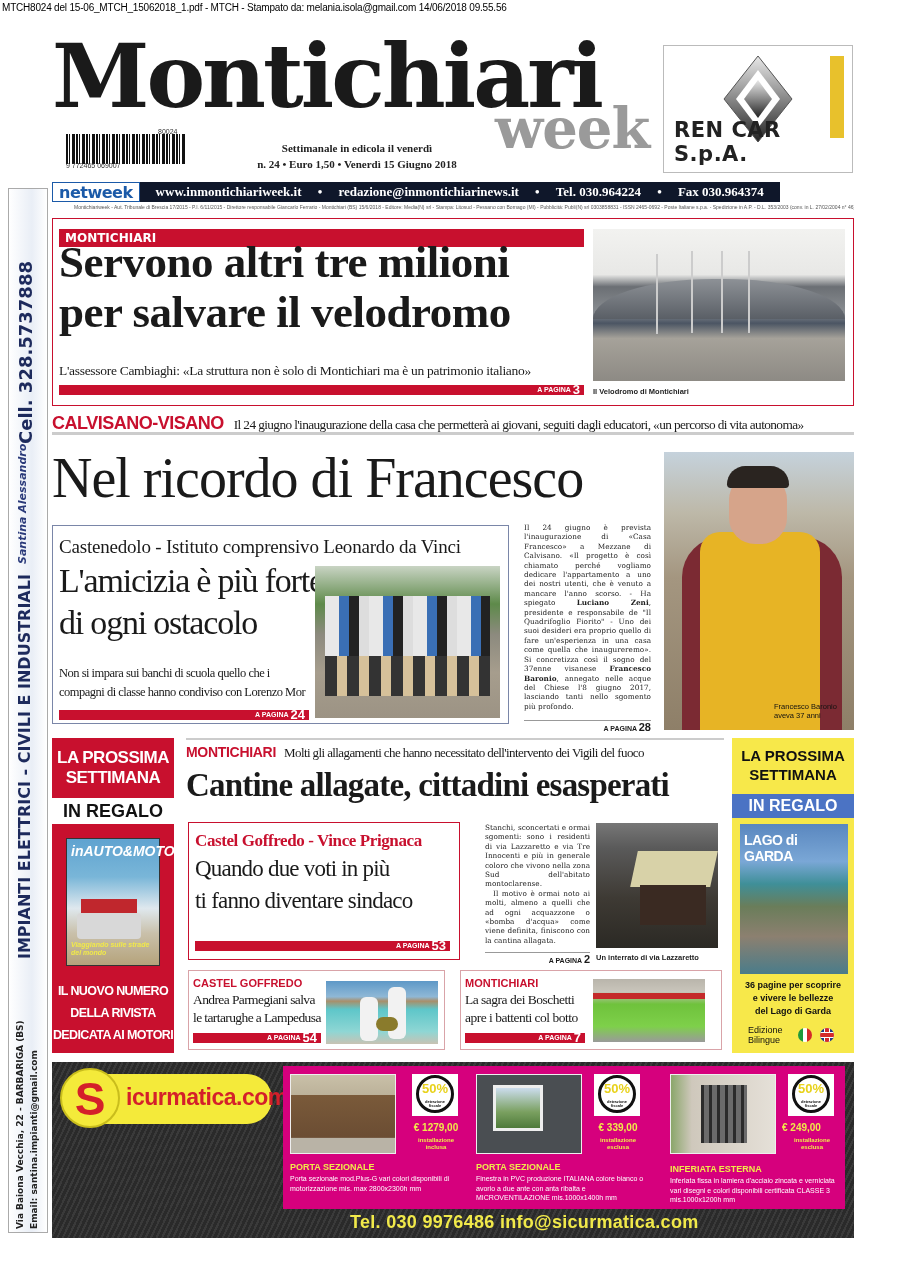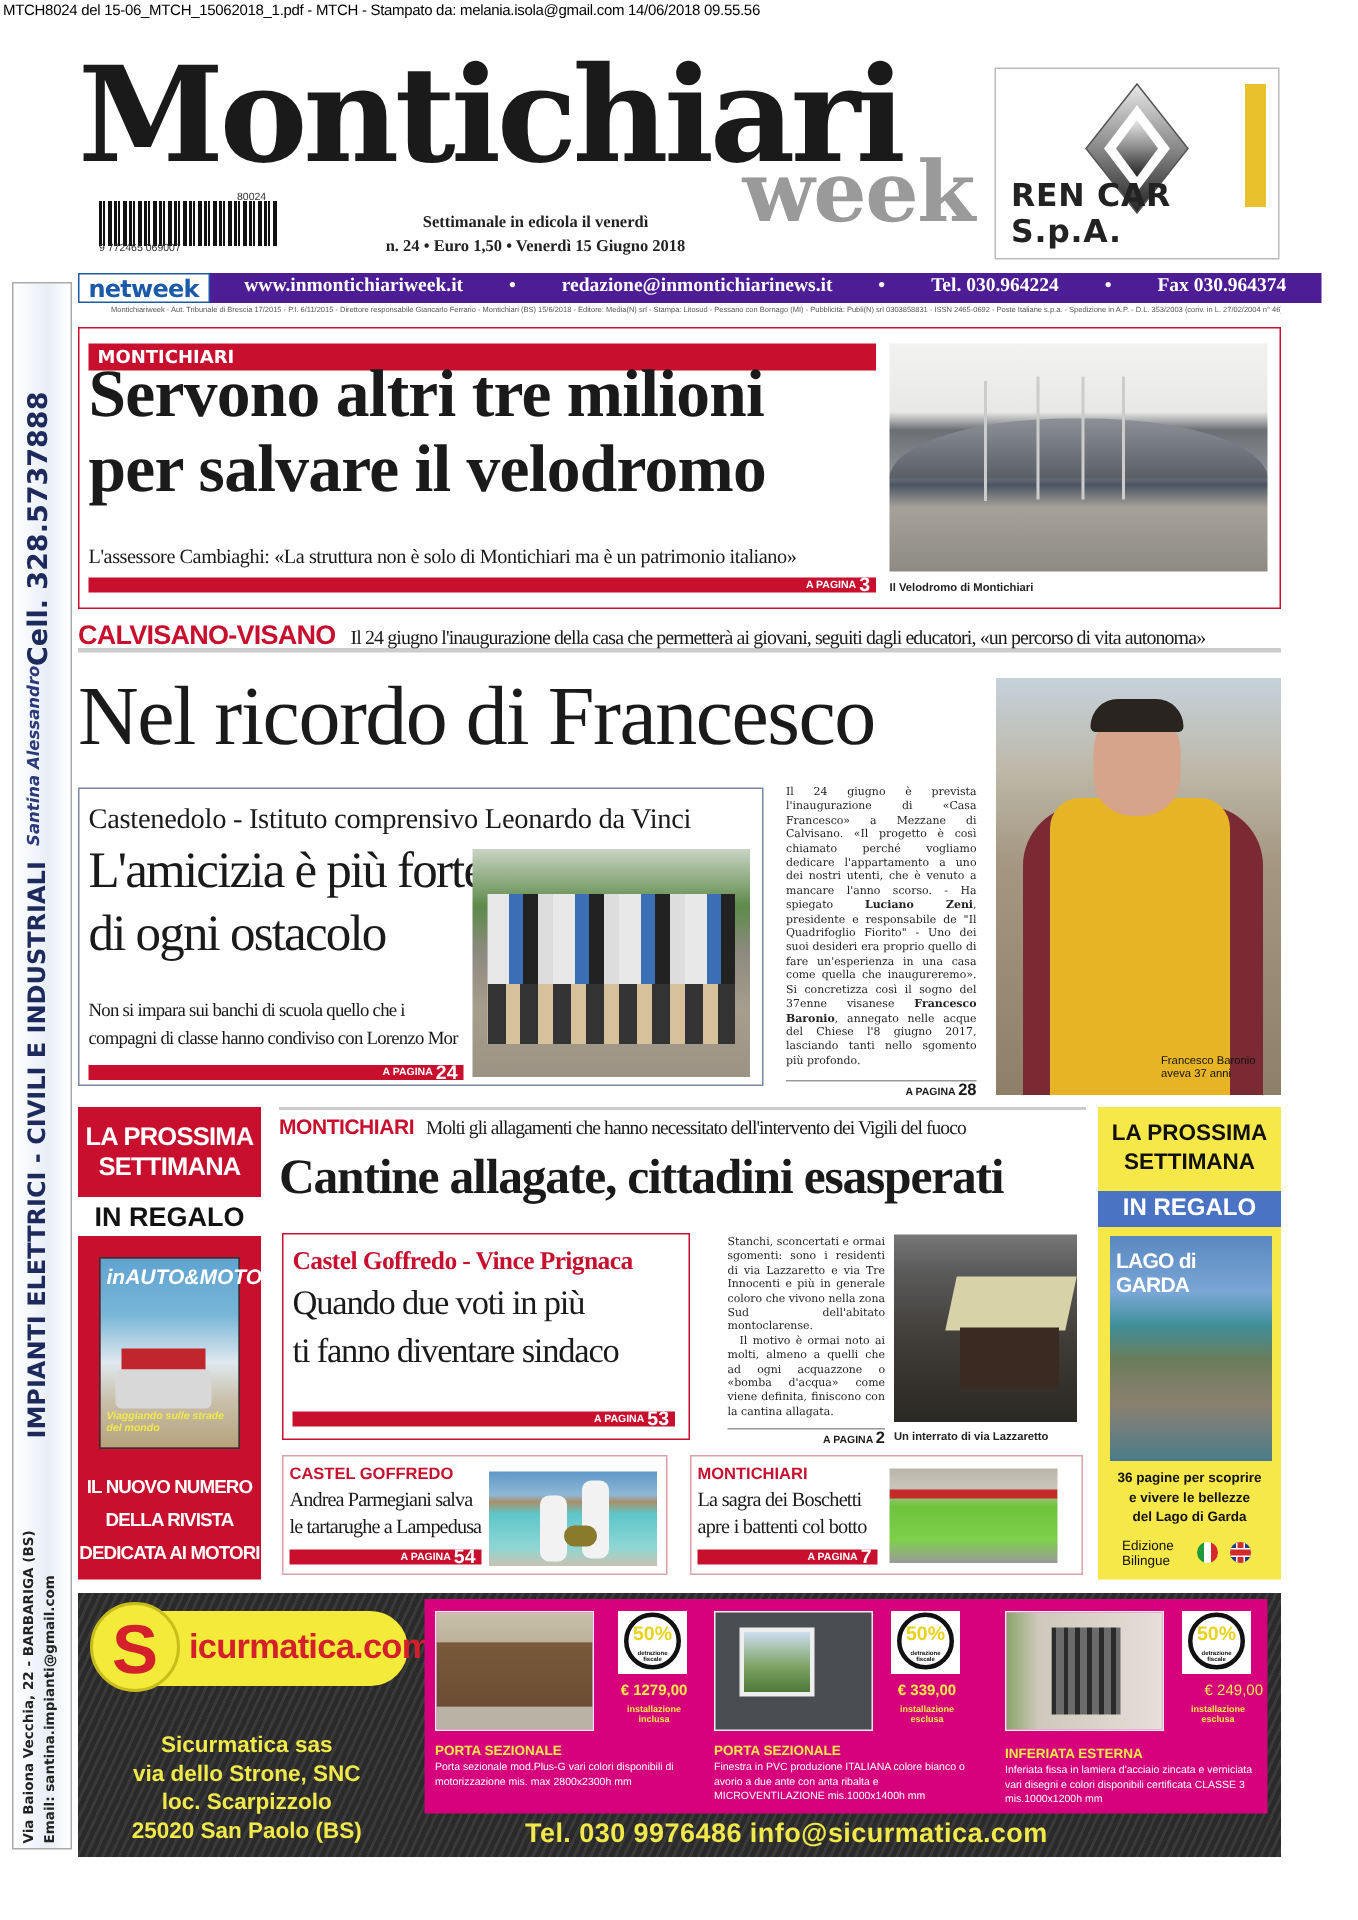--- a/index.html
+++ b/index.html
@@ -13,21 +13,21 @@
 .masthead-title{left:52px;top:32px;font-family:"DejaVu Serif",serif;font-weight:bold;font-size:88px;letter-spacing:-3px;color:#1a1a1a;line-height:1}
 .masthead-week{left:495px;top:100px;font-family:"DejaVu Serif",serif;font-weight:bold;font-size:56px;color:#9a9a9a;line-height:1;letter-spacing:-1px}
 .barcode{left:66px;top:134px;width:120px;height:30px;background:repeating-linear-gradient(90deg,#111 0 2px,#fff 2px 3px,#111 3px 4px,#fff 4px 6px,#111 6px 9px,#fff 9px 10px)}
 .barcode-num{left:66px;top:162px;font-size:7px;font-family:"Liberation Sans",sans-serif;color:#333}
 .barcode-issue{left:158px;top:128px;font-size:7px;font-family:"Liberation Sans",sans-serif;color:#333}
 .tagline{left:222px;top:140px;width:270px;text-align:center;font-size:11px;font-weight:bold;line-height:16px;color:#222}
 .ad-rencar{left:663px;top:45px;width:190px;height:128px;border:1px solid #bbb;background:#fff}
 .ad-rencar .yellow{position:absolute;right:8px;top:10px;width:14px;height:82px;background:#e8c12c}
 .ad-rencar .logo{position:absolute;left:58px;top:8px}
 .ad-rencar .name{position:absolute;left:10px;bottom:6px;font-family:"DejaVu Sans",sans-serif;font-weight:bold;font-size:21px;color:#222;letter-spacing:0.5px}
-.netbar{left:52px;top:182px;width:829px;height:20px;background:#4c1d95;display:flex;align-items:flex-start}
+.netbar{left:52px;top:182px;width:728px;height:20px;background:#0f172a;display:flex;align-items:center}
 .netbar .logo{background:#fff;color:#1b5aa8;font-family:"DejaVu Sans",sans-serif;font-weight:bold;font-size:16px;padding:0 6px;height:20px;line-height:20px;border:1px solid #1b5aa8;letter-spacing:-0.5px}
 .netbar .info{flex:1;display:flex;justify-content:space-around;color:#fff;font-weight:bold;font-size:13px;padding:0 8px}
 .imprint{left:74px;top:204px;width:780px;font-size:5px;font-family:"Liberation Sans",sans-serif;color:#555;white-space:nowrap;overflow:hidden}
 .sidebar-ad{left:8px;top:188px;width:40px;height:1045px;border:1px solid #aaa;background:linear-gradient(90deg,#fff 0,#e9eef6 60%,#fff 100%)}
 .vert{position:absolute;transform-origin:left top;transform:rotate(-90deg);white-space:nowrap;font-family:"DejaVu Sans",sans-serif;font-weight:bold;color:#1d2a5c}
 .box{border:1.5px solid #c8102e}
 .kicker{background:#c8102e;color:#fff;font-family:"DejaVu Sans",sans-serif;font-weight:bold;font-size:12px;padding:2px 6px;letter-spacing:0}
 .apagina{height:10px;background:#c8102e;color:#fff;font-family:"Liberation Sans",sans-serif;font-weight:bold;font-size:7px;text-align:right;padding-right:4px;line-height:10px}
 .apagina b{font-size:13px;vertical-align:middle;line-height:10px;margin-left:2px}
 .photo{position:absolute;overflow:hidden}
@@ -240,26 +240,20 @@
     <div style="position:absolute;left:5px;top:0;width:4px;height:14px;background:#d42a2a;box-shadow:0 0 0 1px #fff"></div>
     <div style="position:absolute;left:0;top:5px;width:14px;height:4px;background:#d42a2a;box-shadow:0 0 0 1px #fff"></div>
   </div>
 </div>
 
 <div class="abs" style="left:52px;top:1062px;width:802px;height:176px;background:repeating-linear-gradient(115deg,#2a2a2a 0 3px,#3a3a3a 3px 5px);">
   <div class="abs" style="left:10px;top:12px;width:210px;height:50px;background:#f4ea3a;border-radius:25px;">
     <div class="sans" style="position:absolute;left:-2px;top:-6px;width:60px;height:60px;border-radius:50%;background:#f4ea3a;border:2px solid #c9bd1c;text-align:center;font-weight:bold;font-size:46px;line-height:58px;color:#d4202a;">S</div>
     <div class="sans" style="position:absolute;left:64px;top:10px;font-size:23px;font-weight:bold;color:#d4202a;letter-spacing:-0.5px;">icurmatica.com</div>
   </div>
-  <div class="abs sans ylw" style="left:0;top:92px;width:225px;text-align:center;font-weight:bold;font-size:15px;line-height:19px;">
-    <div>Sicurmatica sas</div>
-    <div>via dello Strone, SNC</div>
-    <div>loc. Scarpizzolo</div>
-    <div>25020 San Paolo (BS)</div>
-  </div>
   <div class="abs pink" style="left:231px;top:4px;width:562px;height:143px;"></div>
 
   <div class="abs" style="left:236px;top:10px;width:186px;height:135px;">
     <div class="abs" style="left:2px;top:2px;width:106px;height:80px;border:1px solid #eee;background:linear-gradient(180deg,#c9c0a8 0,#bcb29a 25%,#7a5a3a 26%,#6b4d33 80%,#b9b3a6 81%);"></div>
     <div class="abs" style="left:124px;top:2px;width:46px;height:42px;background:#fff;">
       <div class="sans" style="position:absolute;left:4px;top:1px;width:38px;height:38px;border:3px solid #111;border-radius:50%;text-align:center;font-weight:bold;font-size:13px;color:#e8d21c;line-height:22px;"><span>50%</span><div style="font-size:4px;color:#111;line-height:4px;">detrazione fiscale</div></div>
     </div>
     <div class="abs sans ylw" style="left:118px;top:50px;width:60px;text-align:center;font-weight:bold;font-size:10px;">€ 1279,00</div>
     <div class="abs sans ylw" style="left:118px;top:65px;width:60px;text-align:center;font-weight:bold;font-size:6px;line-height:7px;">
         <div>installazione</div>
@@ -285,21 +279,21 @@
     <div class="abs sans" style="left:0;top:102px;width:172px;color:#fff;font-size:7px;line-height:9.5px;">Finestra in PVC produzione ITALIANA colore bianco o avorio a due ante con anta ribalta e MICROVENTILAZIONE mis.1000x1400h mm</div>
   </div>
 
   <div class="abs" style="left:618px;top:10px;width:180px;height:135px;">
     <div class="abs" style="left:0;top:2px;width:106px;height:80px;border:1px solid #eee;background:linear-gradient(90deg,#8aa66a 0,#cfc8bc 20%,#e5e0d8 100%);">
       <div style="position:absolute;left:30px;top:10px;width:46px;height:58px;background:repeating-linear-gradient(90deg,#2b2b2b 0 3px,#6b6b6b 3px 8px)"></div>
     </div>
     <div class="abs" style="left:118px;top:2px;width:46px;height:42px;background:#fff;">
       <div class="sans" style="position:absolute;left:4px;top:1px;width:38px;height:38px;border:3px solid #111;border-radius:50%;text-align:center;font-weight:bold;font-size:13px;color:#e8d21c;line-height:22px;"><span>50%</span><div style="font-size:4px;color:#111;line-height:4px;">detrazione fiscale</div></div>
     </div>
-    <div class="abs sans ylw" style="left:112px;top:50px;width:60px;text-align:right;font-weight:normal;font-size:10px;">€ 249,00</div>
+    <div class="abs sans ylw" style="left:112px;top:50px;width:60px;text-align:left;font-weight:bold;font-size:10px;">€ 249,00</div>
     <div class="abs sans ylw" style="left:112px;top:65px;width:60px;text-align:center;font-weight:bold;font-size:6px;line-height:7px;">
         <div>installazione</div>
         <div>esclusa</div>
       </div>
     <div class="abs sans ylw" style="left:0;top:92px;font-weight:bold;font-size:9px;">INFERIATA ESTERNA</div>
     <div class="abs sans" style="left:0;top:104px;width:172px;color:#fff;font-size:7px;line-height:9.5px;">Inferiata fissa in lamiera d'acciaio zincata e verniciata vari disegni e colori disponibili certificata CLASSE 3 mis.1000x1200h mm</div>
   </div>
 
   <div class="abs sans ylw" style="left:298px;top:150px;font-weight:bold;font-size:18px;letter-spacing:0.3px;white-space:nowrap;">Tel. 030 9976486 info@sicurmatica.com</div>
 </div>

